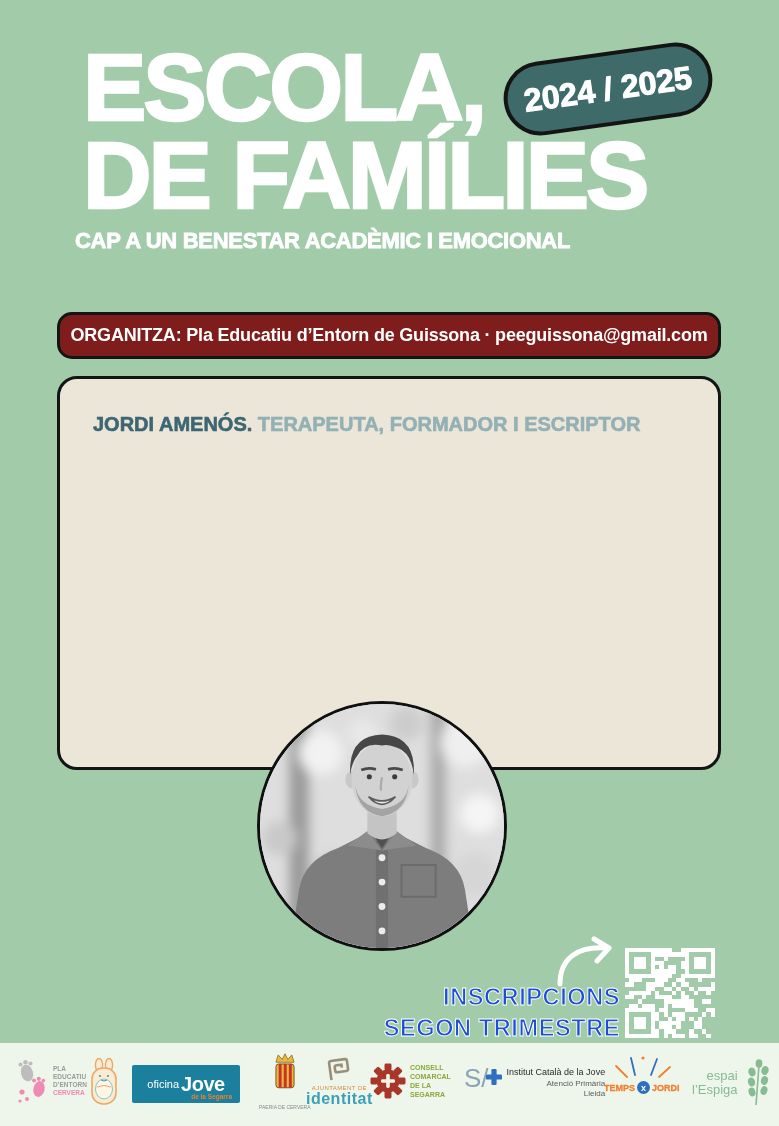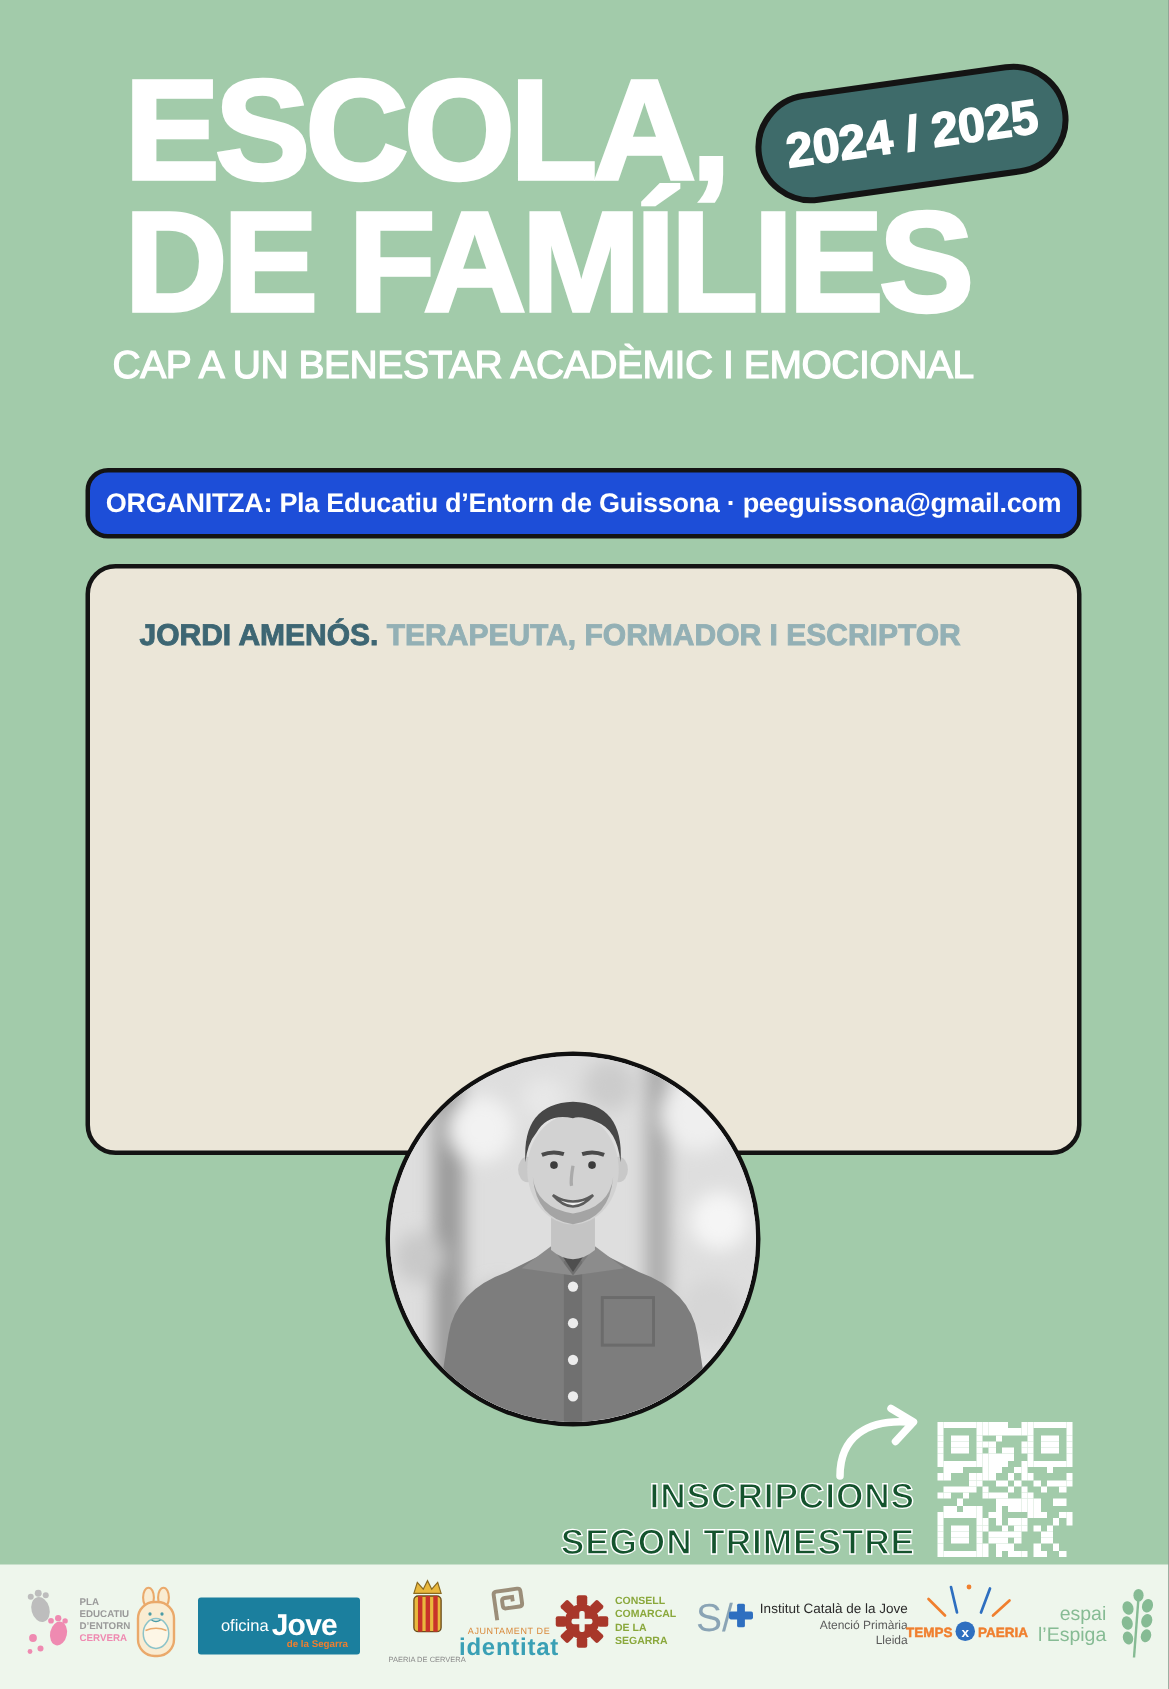--- a/index.html
+++ b/index.html
@@ -8,25 +8,25 @@
 
   
   .title-line{position:absolute;left:83px;color:#fff;font-size:95px;font-weight:700;
     letter-spacing:-3px;line-height:1;-webkit-text-stroke:2.4px #fff;white-space:nowrap;}
   .title-1{top:40px;}
   .title-2{top:128px;}
   .badge{position:absolute;left:503px;top:52px;width:210px;height:74px;background:#3e6b6a;
     border:4px solid #141414;border-radius:44px;transform:rotate(-8deg);
     display:flex;align-items:center;justify-content:center;color:#fff;font-size:32px;
     font-weight:700;-webkit-text-stroke:1.1px #fff;letter-spacing:0;}
-  .subtitle{position:absolute;left:75px;top:228px;color:#fff;font-size:26px;font-weight:400;
+  .subtitle{position:absolute;left:75px;top:228px;color:#fff;font-size:22px;font-weight:700;
     -webkit-text-stroke:0.8px #fff;letter-spacing:-0.3px;white-space:nowrap;}
 
   
-  .org-bar{position:absolute;left:57px;top:312px;width:664px;height:47px;background:#1d4ed8;
+  .org-bar{position:absolute;left:57px;top:312px;width:664px;height:47px;background:#7f1d1d;
     border:3px solid #141414;border-radius:15px;display:flex;align-items:center;justify-content:center;}
   .org-bar span{color:#fff;font-size:18px;font-weight:700;letter-spacing:-0.2px;white-space:nowrap;}
 
   
   .card{position:absolute;left:57px;top:376px;width:664px;height:394px;background:#ebe6d8;
     border:3px solid #141414;border-radius:20px;padding:19px 33px;}
   .card-title{color:#2d2c29;font-size:28px;font-weight:700;line-height:1.18;
     letter-spacing:-1px;-webkit-text-stroke:1.1px #2d2c29;white-space:pre-line;}
   .speaker{margin-top:15px;font-size:20px;font-weight:700;-webkit-text-stroke:0.6px currentColor;white-space:nowrap;}
   .speaker .name{color:#3d6673;-webkit-text-stroke:0.6px #3d6673;}
@@ -34,21 +34,21 @@
   .desc{margin-top:13px;color:#3b3a37;font-size:20px;line-height:1.39;letter-spacing:-0.6px;white-space:pre-line;}
   .when{margin-top:14px;color:#1d1d1b;font-size:18.5px;font-weight:700;letter-spacing:-0.4px;
     -webkit-text-stroke:0.3px #1d1d1b;white-space:nowrap;}
 
   
   .photo{position:absolute;left:257px;top:701px;width:250px;height:250px;border-radius:50%;
     border:3px solid #101010;overflow:hidden;background:#e6e6e6;}
   .photo svg{display:block;width:100%;height:100%;}
 
   
-  .reg{position:absolute;left:322px;top:982px;width:288px;text-align:right;color:#14532d;
+  .reg{position:absolute;left:332px;top:982px;width:288px;text-align:right;color:#1d4ed8;
     font-size:23.5px;font-weight:700;-webkit-text-stroke:0.9px #fff;letter-spacing:0.6px;line-height:1.32;}
   .arrow{position:absolute;left:552px;top:936px;width:68px;height:52px;}
   .qr{position:absolute;left:625px;top:948px;width:90px;height:90px;display:grid;
     grid-template-rows:repeat(21,1fr);grid-template-columns:repeat(21,1fr);}
   .qr i{background:#fff;display:block;}
 
   
   .footer{position:absolute;left:0;top:1043px;width:779px;height:83px;background:#eef6ec;}
   .flogo{position:absolute;display:flex;align-items:center;}
   .tiny{font-size:6.5px;font-weight:700;color:#9a9a9a;line-height:1.2;white-space:pre-line;}
@@ -503,21 +503,21 @@
       <svg width="70" height="26" viewBox="0 0 70 26">
         <path d="M20,22 L9,11" stroke="#f07f2e" stroke-width="1.8" stroke-linecap="round"></path>
         <path d="M28,20 L24,3" stroke="#2e6fc0" stroke-width="1.8" stroke-linecap="round"></path>
         <circle cx="36" cy="3" r="1.6" fill="#f07f2e"></circle>
         <path d="M44,20 L50,4" stroke="#2e6fc0" stroke-width="1.8" stroke-linecap="round"></path>
         <path d="M52,22 L63,12" stroke="#f07f2e" stroke-width="1.8" stroke-linecap="round"></path>
       </svg>
       <div class="row">
         <span class="w">TEMPS</span>
         <span class="xbadge">x</span>
-        <span class="w">PAERIA</span>
+        <span class="w">JORDI</span>
       </div>
     </div>
 
     <div class="flogo espiga" style="left:692px;top:16px;">
       <div class="txt">espai
 l’Espiga</div>
       <svg width="28" height="48" viewBox="0 0 28 48">
         <path d="M14,46 L17,6" stroke="#86bb94" stroke-width="1.6" fill="none"></path>
         <ellipse cx="17" cy="4.5" rx="3.4" ry="4.2" fill="#86bb94"></ellipse>
         <ellipse cx="10" cy="13" rx="3.6" ry="4.6" transform="rotate(-18 10 13)" fill="#86bb94"></ellipse>

